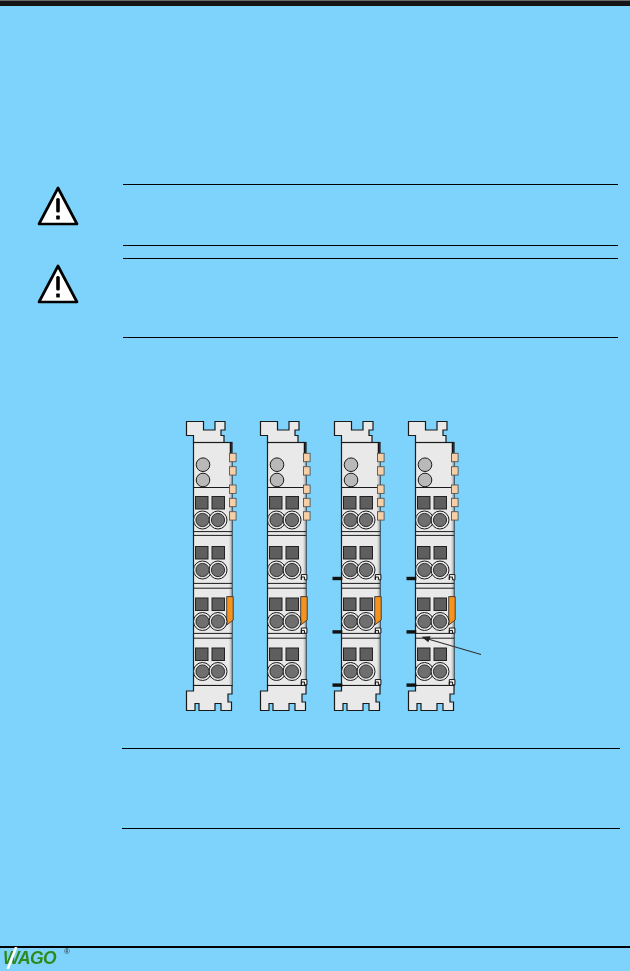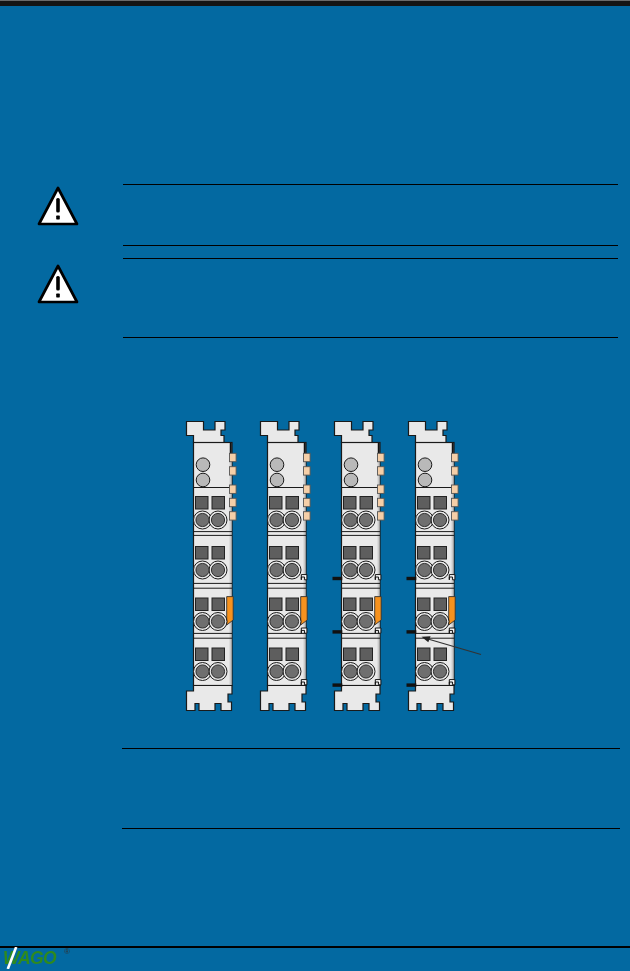--- a/index.html
+++ b/index.html
@@ -1,16 +1,16 @@
 <!DOCTYPE html>
 <html><head>
 <meta charset="utf-8">
 <style>
   html,body{margin:0;padding:0;background:#fff;}
-  .page{position:relative;width:630px;height:971px;background:#0369a1;overflow:hidden;
+  .page{position:relative;width:630px;height:971px;background:#7dd3fc;overflow:hidden;
         font-family:"Liberation Sans",sans-serif;text-align:center;}
   .topbar{position:absolute;left:0;top:0;width:630px;height:5px;border-top:1px solid #6a6a6a;}
   .rule{position:absolute;height:0;border-top:1.8px solid #000;}
   .rule-thin{border-top-width:1.6px;}
   .warn-icon{position:absolute;width:44px;height:43px;}
   .fig{position:absolute;left:0;top:0;width:630px;height:971px;pointer-events:none;}
   .logo{position:absolute;left:2px;top:947px;width:76px;height:22px;}
   
   .body-part{stroke:#1a1a1a;stroke-width:1.2;stroke-linejoin:miter;}
   .ln{stroke:#1a1a1a;stroke-width:1;fill:none;}

